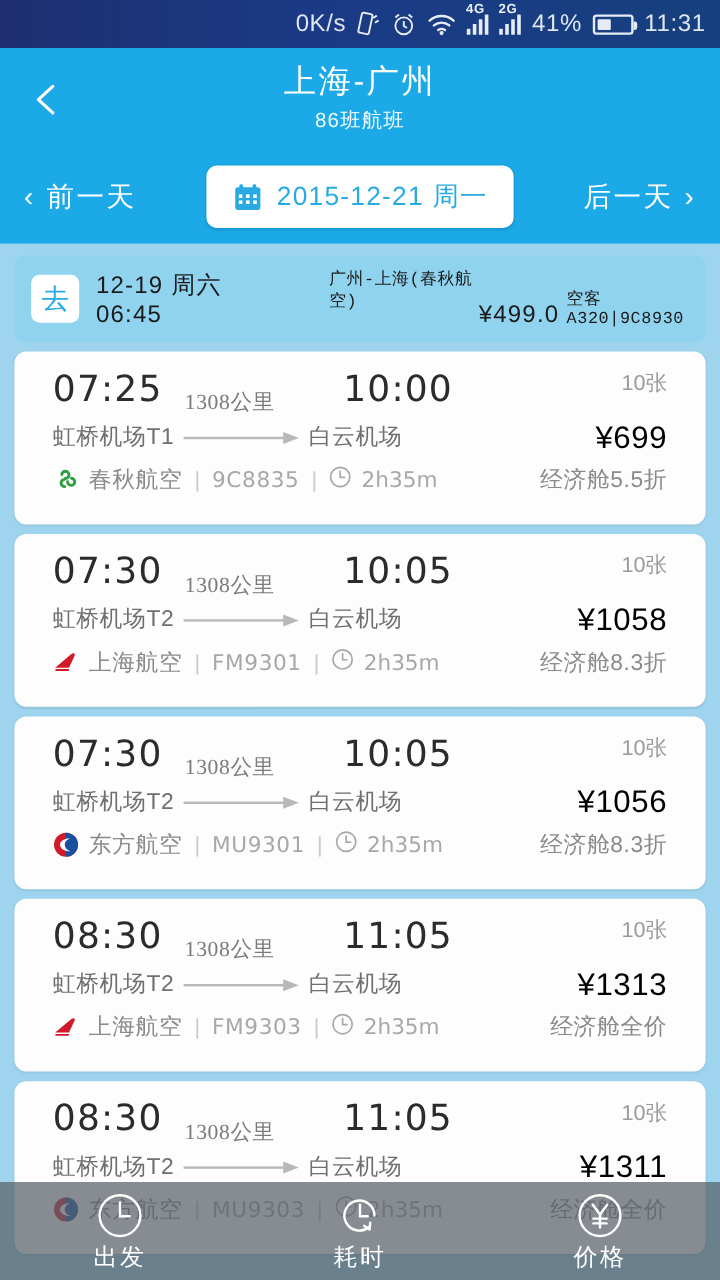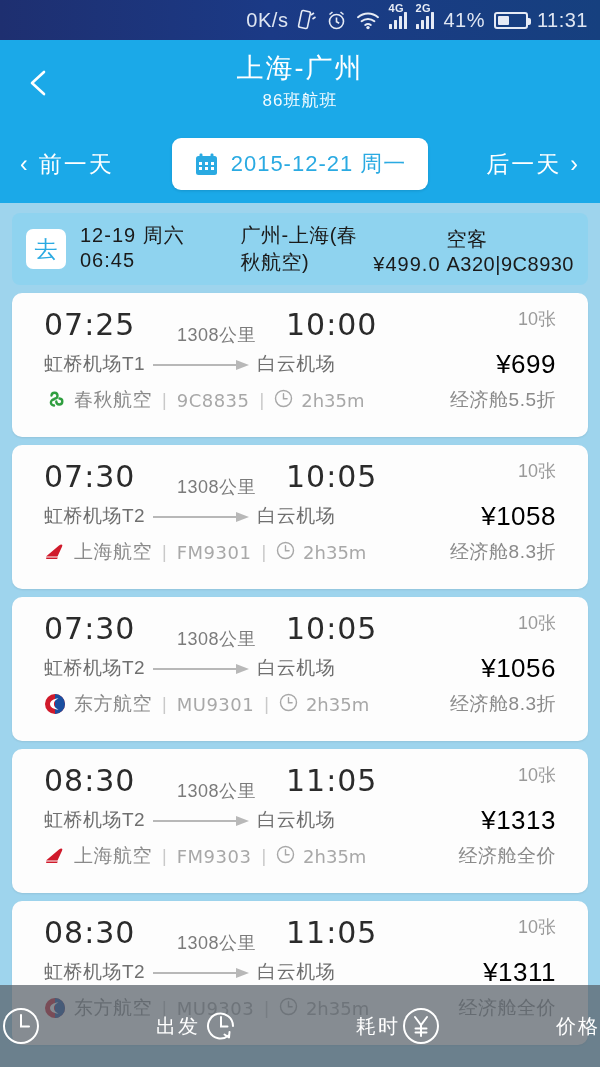--- a/index.html
+++ b/index.html
@@ -74,38 +74,38 @@
   }
   .gobadge {
     width:40px; height:40px; background:#fff; border-radius:7px;
     display:flex; align-items:center; justify-content:center;
     color:#2aaae2; font-size:23px;
   }
   .ob-cols { flex:1; display:flex; justify-content:space-between; }
   .ob-l, .ob-r { display:flex; gap:6px; }
   .ob-r { align-items:flex-end; }
   .ob-line1 { font-size:20px; color:#1a1a1a; letter-spacing:1px; }
-  .ob-line2 { font-size:20px; color:#1a1a1a; letter-spacing:.5px; }
+  .ob-line2 { font-size:14px; color:#1a1a1a; letter-spacing:.5px;font-family:Liberation Mono, monospace; }
   .ob-l .ob-line1 span { margin-right:28px; }
 
   
   .list { padding:8px 12px 0; display:flex; flex-direction:column; gap:8px; }
   .card {
     background:#fdfdfd; border-radius:10px; padding:14px 32px 12px;
     box-shadow:0 1px 2px rgba(0,0,0,.08);
     height:144px;
   }
   .row { display:flex; align-items:flex-start; }
   .left { flex:1; min-width:0; }
 
   .r1 { display:flex; align-items:baseline; position:relative; height:38px; }
   .time { font-size:30px; color:#2b2b2b; letter-spacing:1px; font-family:"DejaVu Sans",sans-serif; }
   .dist {
-    position:absolute; left:133px; bottom:-2px;
-    font-size:18px; color:#7b7b7b; letter-spacing:.5px;
+    position:absolute; left:110px; bottom:-2px;
+    font-size:18px; color:#7b7b7b; letter-spacing:.5px;font-family:Liberation Serif, serif;
   }
   .time2 { position:absolute; left:242px; font-size:30px; color:#2b2b2b; letter-spacing:1px; font-family:"DejaVu Sans",sans-serif; }
   .seats { font-size:18px; color:#9a9a9a; }
 
   .r2 { display:flex; align-items:center; height:38px; position:relative; }
   .apt { font-size:19px; color:#6f6f6f; letter-spacing:.5px; }
   .arrowline { width:96px; height:10px; margin:0 8px; position:relative; }
   .arrowline::before {
     content:""; position:absolute; left:0; top:5px; width:84px; height:1.5px; background:#b8b8b8;
   }
@@ -132,21 +132,21 @@
   .right .c2 { height:38px; display:flex; align-items:center; }
   .right .c3 { height:34px; display:flex; align-items:center; }
 
   
   .sortbar {
     position:absolute; left:0; right:0; bottom:0; height:82px;
     background:rgba(88,95,104,.72);
     display:flex; align-items:center;
   }
   .sortitem {
-    flex:1; display:flex; flex-direction:row; align-items:center; justify-content:space-between; gap:0;
+    flex:1; display:flex; flex-direction:column; align-items:center; justify-content:space-between; gap:0;
     color:#fff;
   }
   .sicon { width:42px; height:42px; }
   .sicon svg { width:42px; height:42px; display:block; }
   .slabel { font-size:20px; letter-spacing:2px; color:#fff; }
 </style>
 </head>
 <body>
 
 <div class="statusbar">

